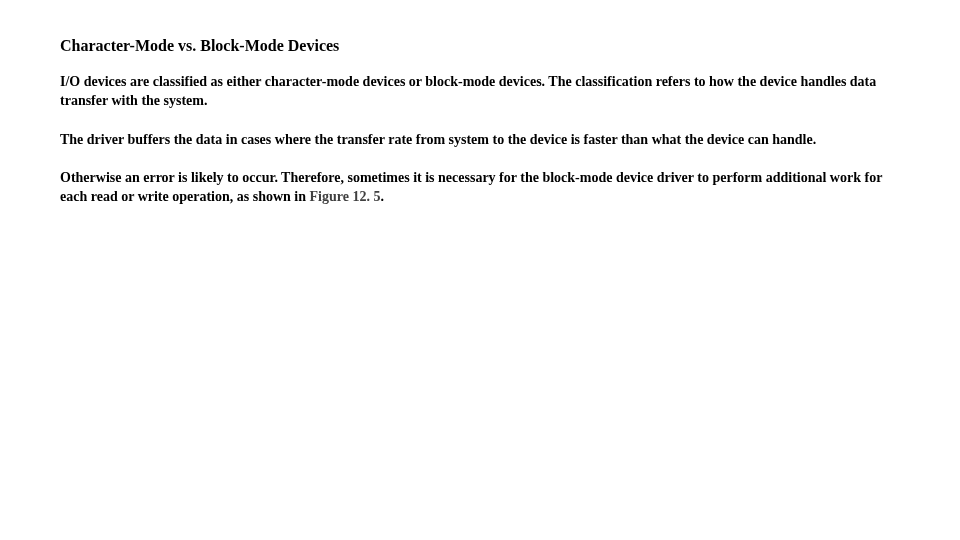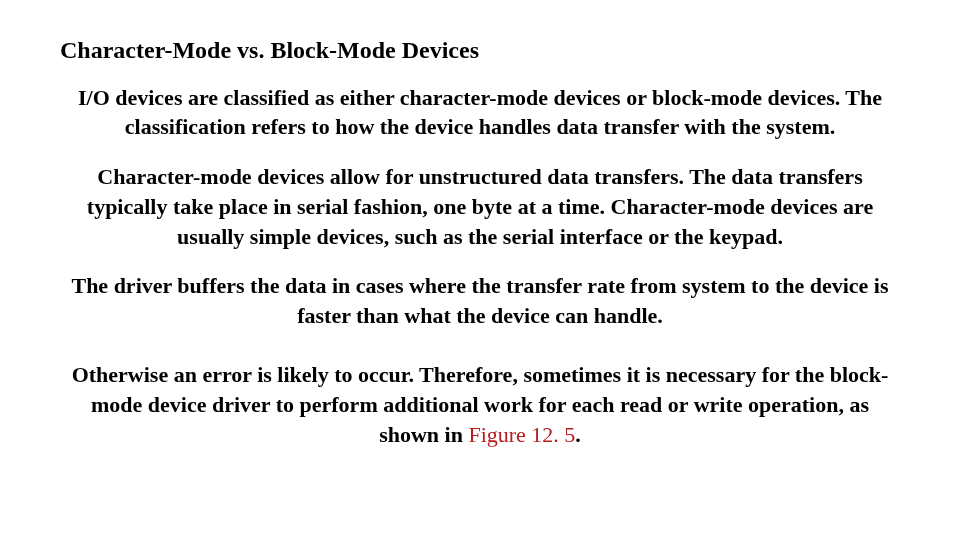--- a/index.html
+++ b/index.html
@@ -9,50 +9,48 @@
     height: 540px;
     background: #ffffff;
     font-family: "Times New Roman", Times, serif;
     color: #000000;
   }
   .page {
     padding: 36px 60px 0 60px;
     box-sizing: border-box;
   }
   .heading {
-    font-size: 24px;
+    font-size: 16px;
     font-weight: bold;
     margin: 0 0 18px 0;
     line-height: 1.2;
   }
   .para {
-    font-size: 22px;
+    font-size: 14px;
     font-weight: bold;
     line-height: 1.35;
     margin: 0 0 20px 0;
-    text-align: center;
   }
   .para.last {
     margin-bottom: 0;
   }
   .link {
-    color: #b91c1c;
-    font-weight: normal;
+    color: #404040;
+    font-weight: bold;
   }
 </style>
 </head>
 <body>
 
 <div class="page">
 
   <h1 class="heading">Character-Mode vs. Block-Mode Devices</h1>
 
   <p class="para">I/O devices are classified as either character-mode devices or block-mode devices. The classification refers to how the device handles data transfer with the system.</p>
 
-  <p class="para">Character-mode devices allow for unstructured data transfers. The data transfers typically take place in serial fashion, one byte at a time. Character-mode devices are usually simple devices, such as the serial interface or the keypad.</p>
 
   <p class="para last">
     <span>The driver buffers the data in cases where the transfer rate from system to the device is faster than what the device can handle.</span><br>
     <br>
     <span>Otherwise an error is likely to occur. Therefore, sometimes it is necessary for the block-mode device driver to perform additional work for each read or write operation, as shown in </span><span class="link">Figure 12. 5</span><span>.</span>
   </p>
 
 </div>
 
 </body></html>

